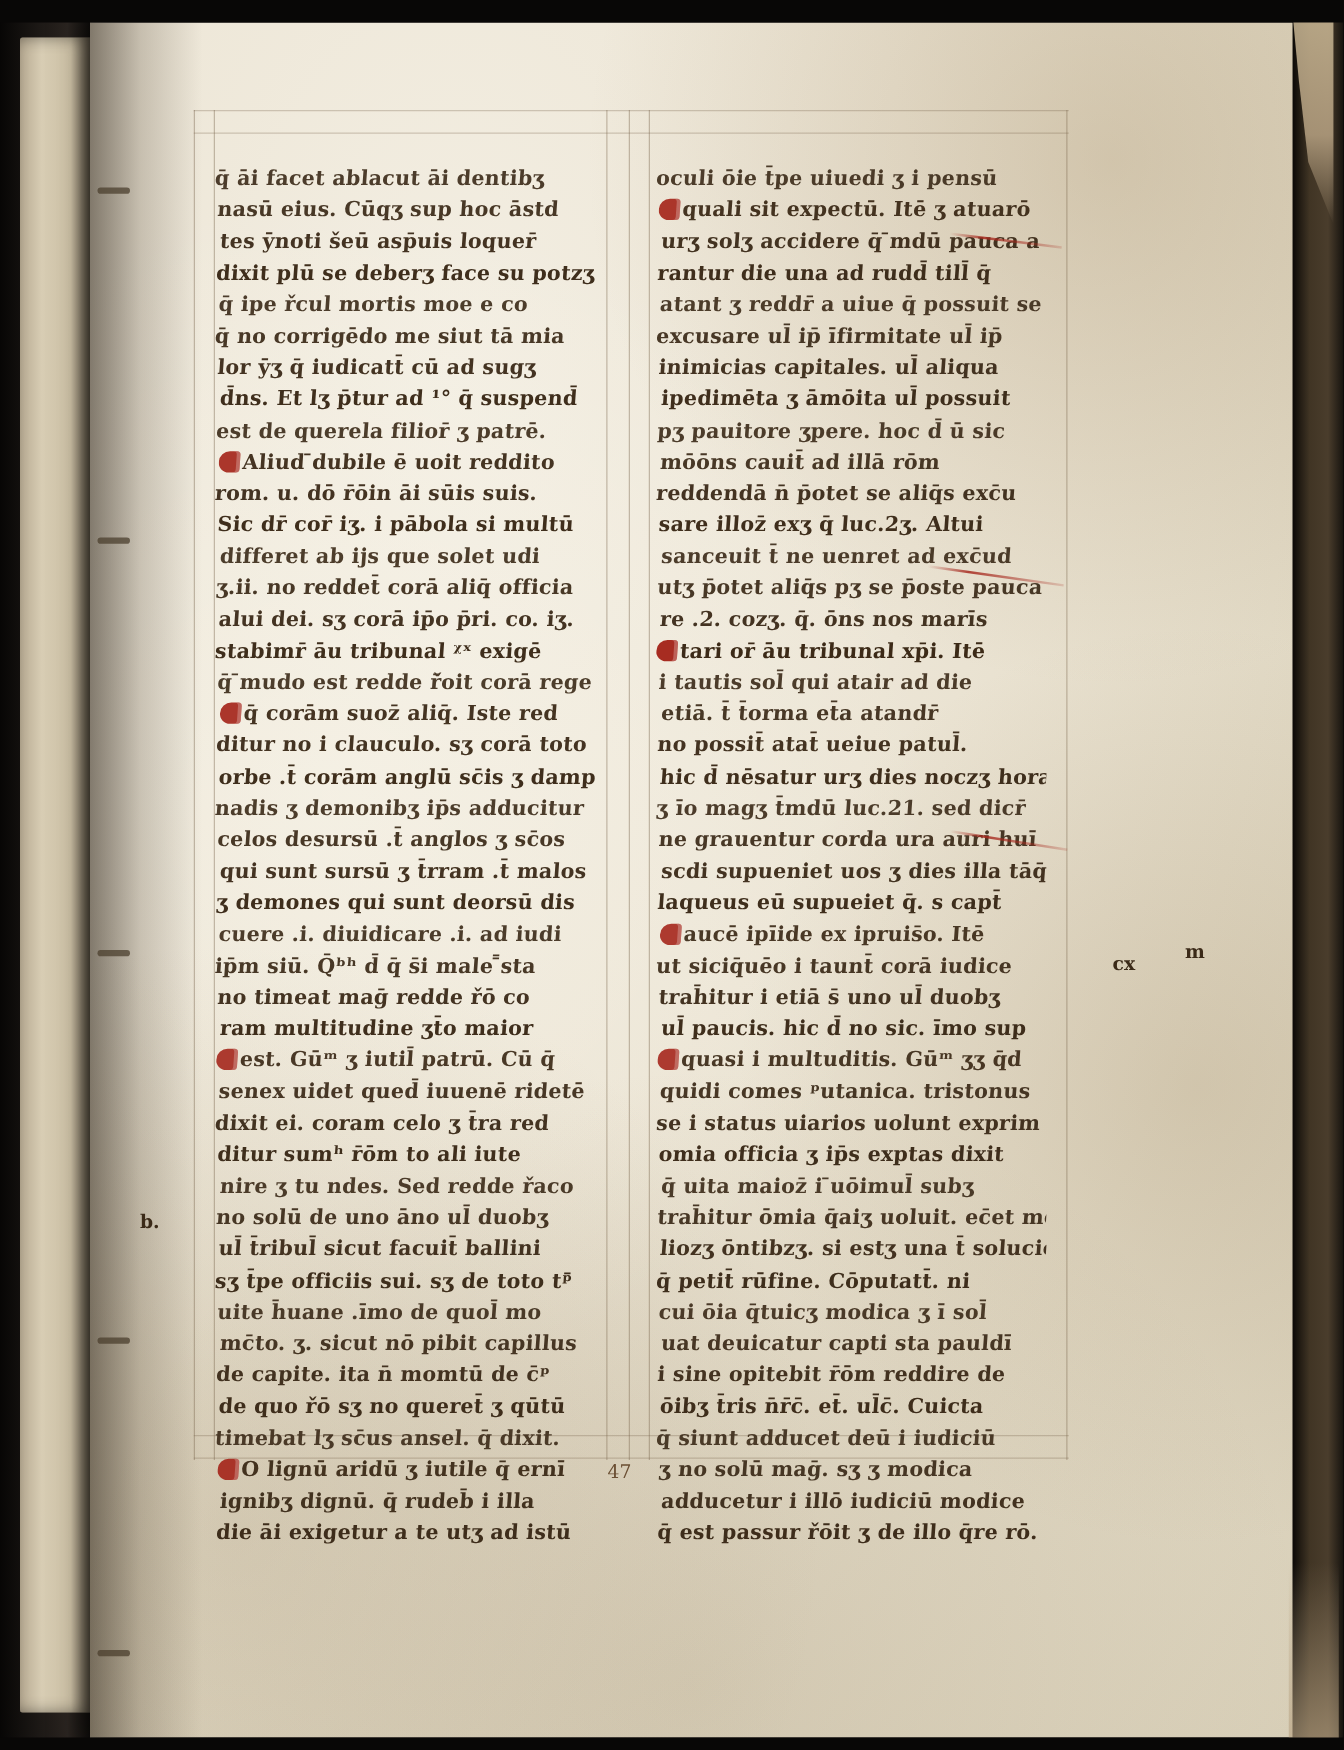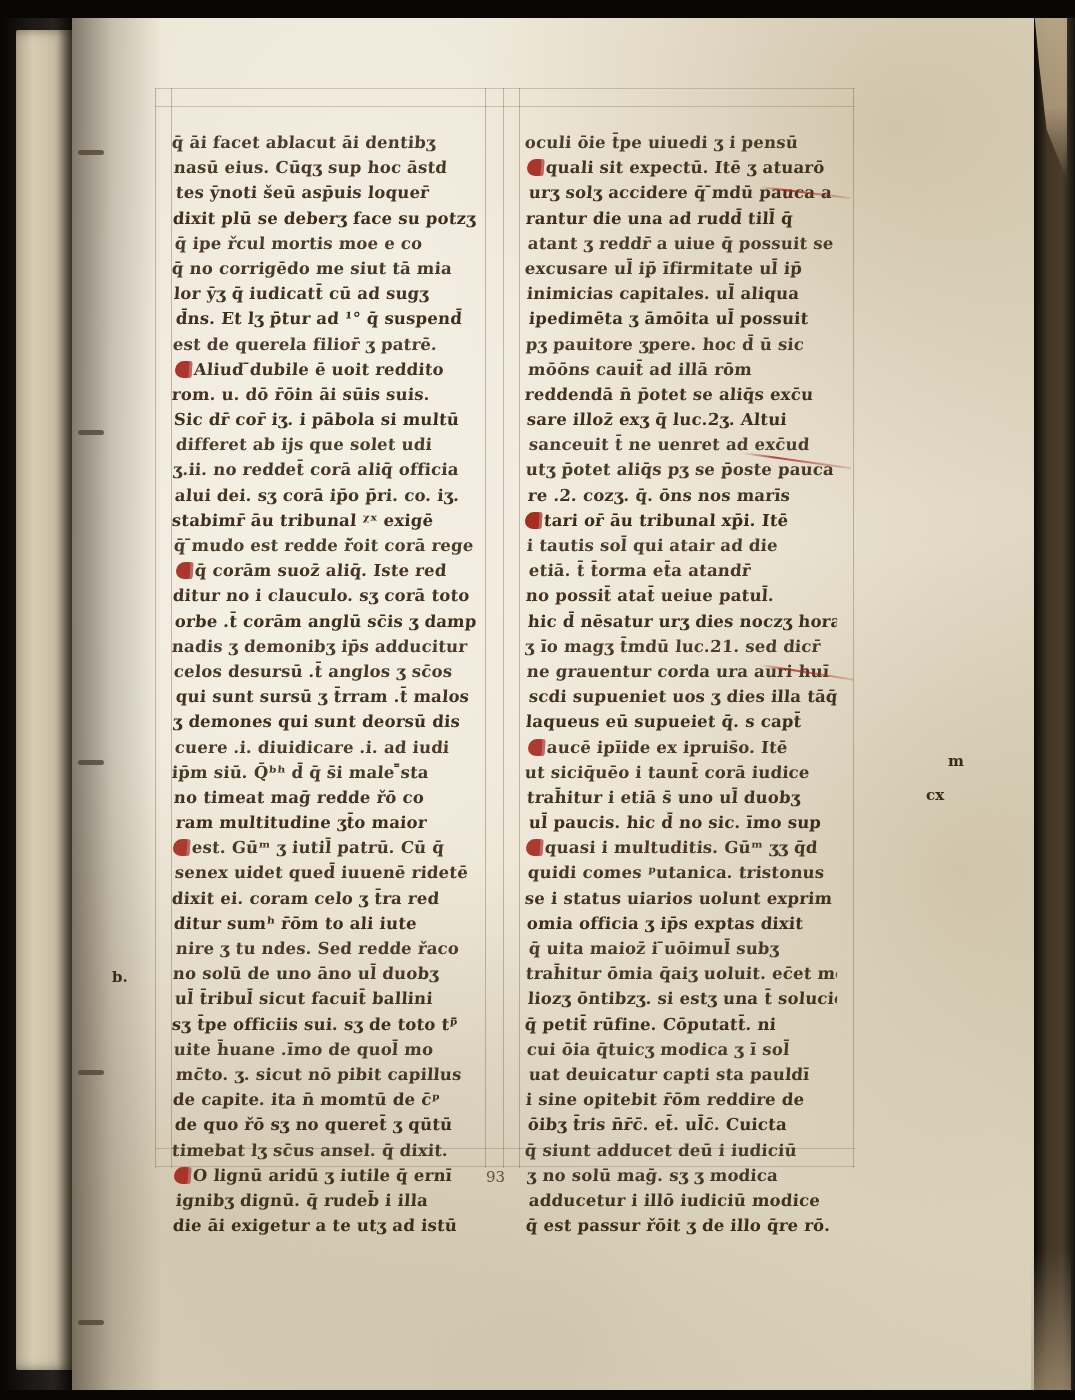--- a/index.html
+++ b/index.html
@@ -324,20 +324,20 @@
       <div class="line" style="margin-left: 0px; opacity: 0.9;">q̄ siunt adducet deū i iudiciū</div>
       <div class="line" style="margin-left: 2px; opacity: 0.925;">ʒ no solū maḡ. sʒ ʒ modica</div>
       <div class="line" style="margin-left: 4px; opacity: 0.95;">adducetur i illō iudiciū modice</div>
       <div class="line" style="margin-left: 1px; opacity: 0.975;">q̄ est passur řōit ʒ de illo q̄re rō.</div>
     </div>
 
   <div class="flourish" style="left:760px; top:186px; width:90px; transform:rotate(7deg);"></div>
   <div class="flourish" style="left:742px; top:452px; width:110px; transform:rotate(8deg);"></div>
   <div class="flourish" style="left:760px; top:664px; width:95px; transform:rotate(9deg);"></div>
 
-  <div class="folio-number">93</div>
+  <div class="folio-number">47</div>
 
   <div class="photo-top"></div>
   <div class="photo-bottom"></div>
 <div class="margin-note" style="left: 112px; top: 968px;">b.</div>
-    <div class="margin-note" style="left: 926px; top: 762px; margin-top: 24px;">cx</div>
+    <div class="margin-note" style="left: 890px; top: 762px;">cx</div>
     <div class="margin-note" style="left: 948px; top: 752px;">m</div>
   </div>
 
 </body></html>

